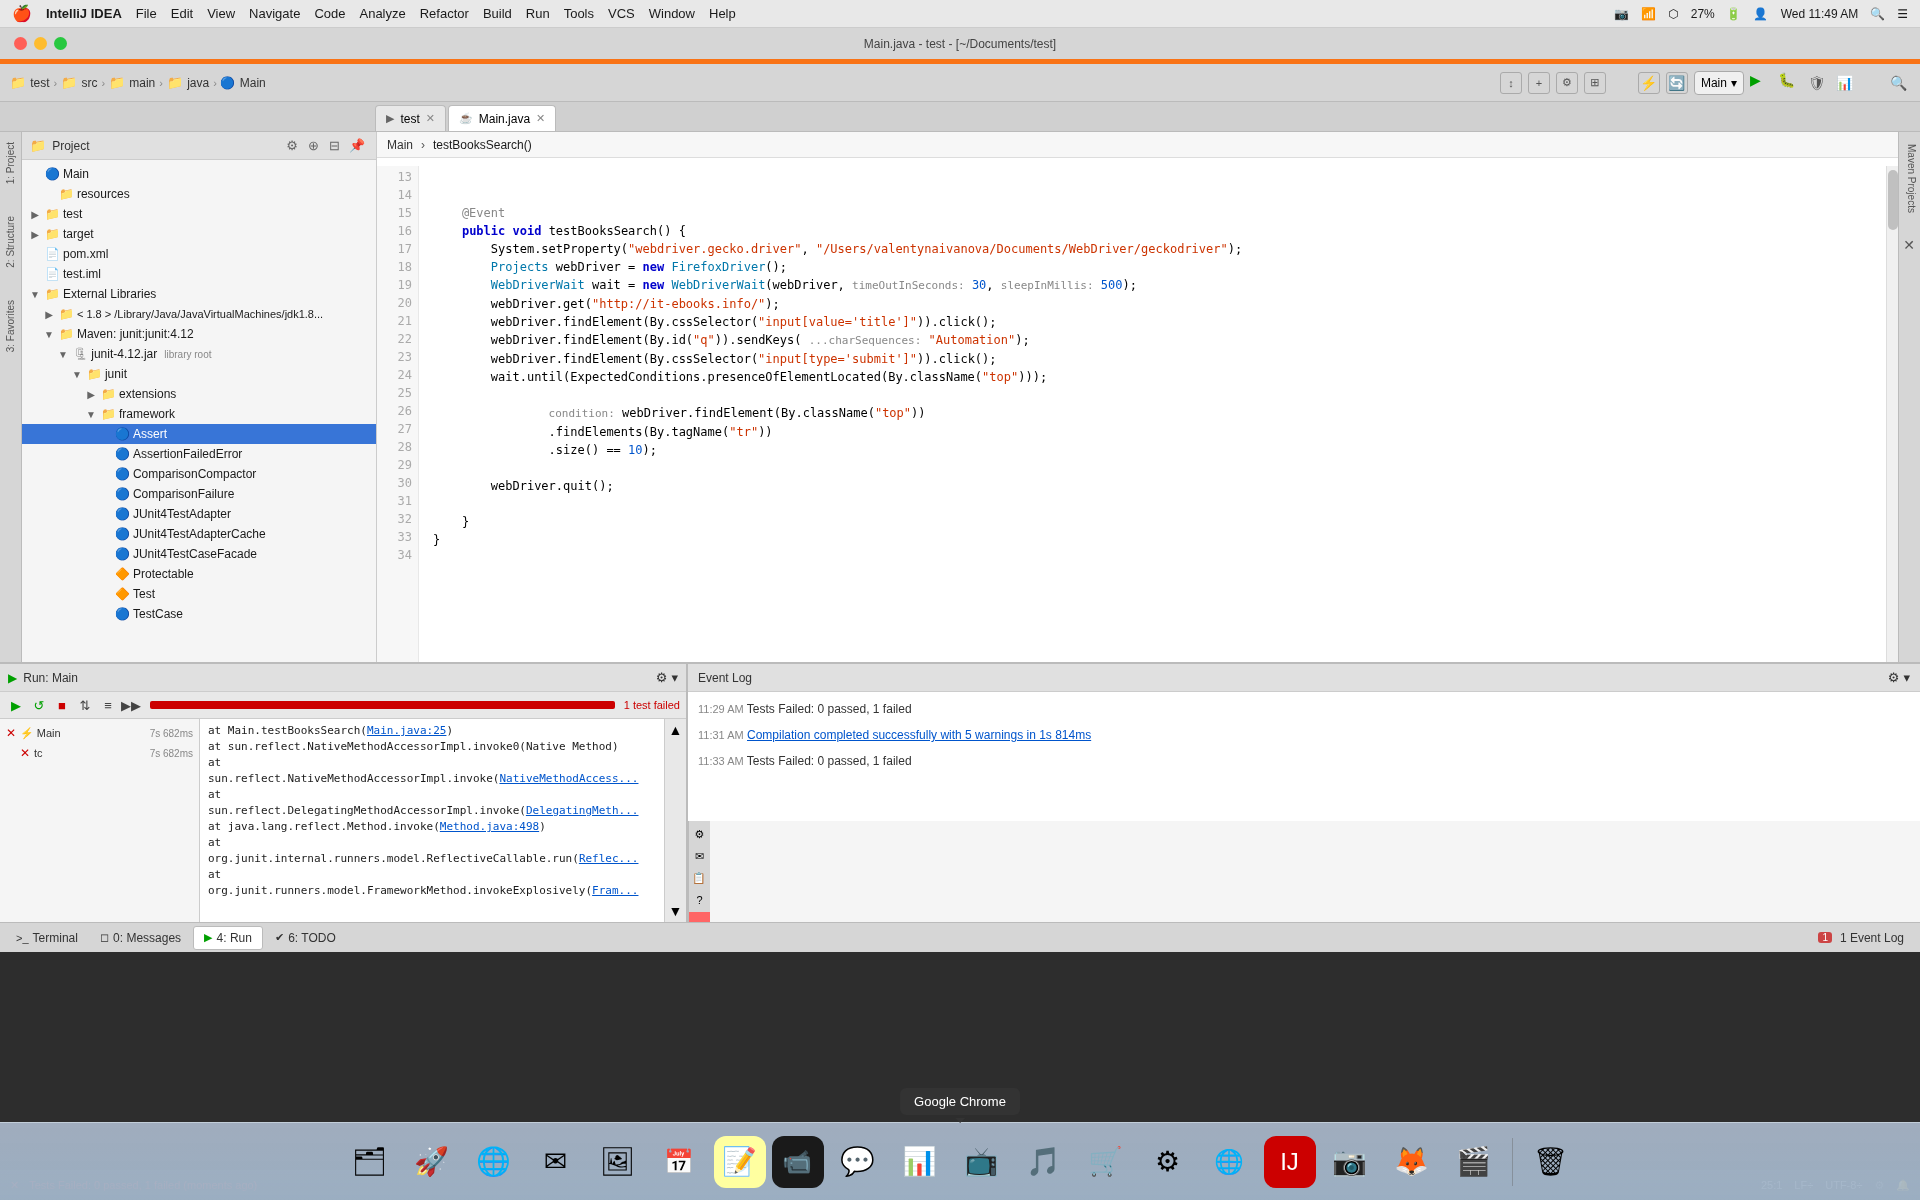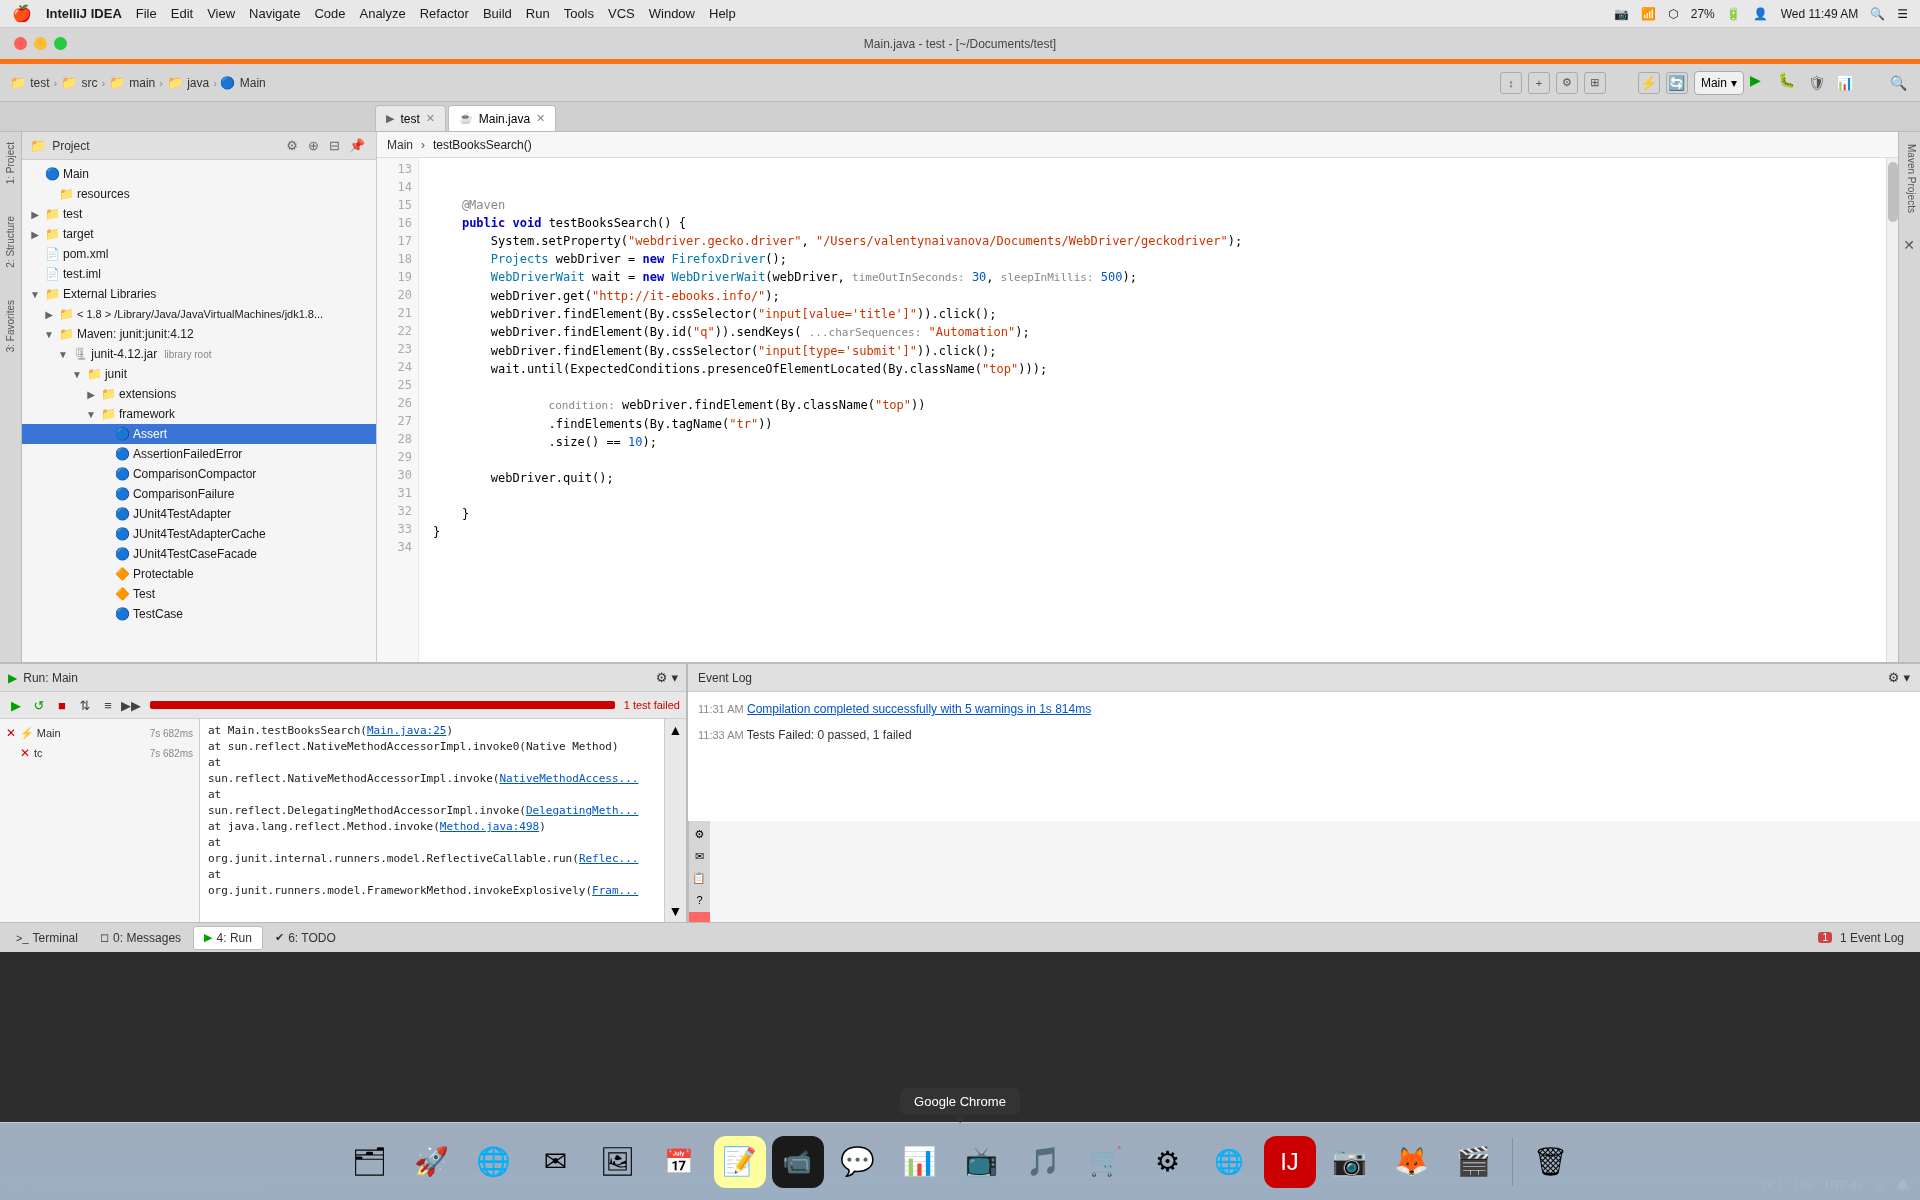--- a/index.html
+++ b/index.html
@@ -73,21 +73,21 @@
     .tree-arrow.open::before { content: '▼'; }
     .tree-arrow.closed::before { content: '▶'; }
     .tree-arrow.none::before { content: ''; }
     .folder-color { color: #e8a000; }
 
     
     #code-editor { flex: 1; background: #ffffff; display: flex; flex-direction: column; overflow: hidden; }
     #editor-method-bar { height: 26px; background: #f7f7f7; border-bottom: 1px solid #ddd; display: flex; align-items: center; padding: 0 10px; font-size: 12px; color: #555; gap: 8px; }
     .method-tab { color: #333; }
     .method-active { font-weight: 500; color: #1a1a1a; }
-    #editor-content { flex: 1; display: flex; overflow: hidden; position: relative; }
+    #editor-content { flex: 1; display: flex; overflow: hidden; position: relative; margin-top: 8px; }
     #line-numbers { width: 42px; background: #f7f7f7; border-right: 1px solid #e8e8e8; padding: 0 6px; font-family: 'Menlo', 'Monaco', monospace; font-size: 12px; color: #aaa; text-align: right; overflow: hidden; line-height: 18px; padding-top: 2px; }
     #code-area { flex: 1; padding: 2px 14px; font-family: 'Menlo', 'Monaco', monospace; font-size: 12px; line-height: 18px; overflow: auto; white-space: pre; }
 
     
     #bottom-panel { display: flex; width: 100%; height: 260px; border-top: 2px solid #bbb; }
     #run-panel { width: 688px; background: #f5f5f5; border-right: 2px solid #bbb; display: flex; flex-direction: column; }
     #run-header { height: 28px; background: #e0e0e0; display: flex; align-items: center; padding: 0 8px; font-size: 12px; font-weight: 500; color: #333; gap: 6px; border-bottom: 1px solid #ccc; }
     #run-toolbar { display: flex; align-items: center; gap: 3px; padding: 3px 6px; background: #e8e8e8; border-bottom: 1px solid #ccc; }
     .run-toolbar-btn { width: 20px; height: 20px; display: flex; align-items: center; justify-content: center; font-size: 13px; cursor: pointer; border-radius: 2px; color: #444; }
     .run-play { color: #00a000; }
@@ -418,21 +418,21 @@
       <span class="method-tab">Main</span>
       <span>›</span>
       <span class="method-tab method-active">testBooksSearch()</span>
     </div>
     <div id="editor-content">
       <div id="line-numbers">
         13<br>14<br>15<br>16<br>17<br>18<br>19<br>20<br>21<br>22<br>23<br>24<br>25<br>26<br>27<br>28<br>29<br>30<br>31<br>32<br>33<br>34
       </div>
       <div id="code-area">
 <span style="color:#888"></span>
-<span style="color:#888">    @Maven</span>
+<span style="color:#888">    @Event</span>
 <span>    <span style="color:#0000cc;font-weight:bold">public</span> <span style="color:#0000cc;font-weight:bold">void</span> <span style="color:#000">testBooksSearch</span>() {</span>
 <span>        System.setProperty(<span style="color:#cc3300">"webdriver.gecko.driver"</span>, <span style="color:#cc3300">"/Users/valentynaivanova/Documents/WebDriver/geckodriver"</span>);</span>
 <span>        <span style="color:#0077aa">Projects</span> webDriver = <span style="color:#0000cc;font-weight:bold">new</span> <span style="color:#0077aa">FirefoxDriver</span>();</span>
 <span>        <span style="color:#0077aa">WebDriverWait</span> wait = <span style="color:#0000cc;font-weight:bold">new</span> <span style="color:#0077aa">WebDriverWait</span>(webDriver, <span style="color:#888;font-size:11px">timeOutInSeconds:</span> <span style="color:#0055cc">30</span>, <span style="color:#888;font-size:11px">sleepInMillis:</span> <span style="color:#0055cc">500</span>);</span>
 <span>        webDriver.get(<span style="color:#cc3300">"http://it-ebooks.info/"</span>);</span>
 <span>        webDriver.findElement(By.cssSelector(<span style="color:#cc3300">"input[value='title']"</span>)).click();</span>
 <span>        webDriver.findElement(By.id(<span style="color:#cc3300">"q"</span>)).sendKeys( <span style="color:#888;font-size:11px">...charSequences:</span> <span style="color:#cc3300">"Automation"</span>);</span>
 <span>        webDriver.findElement(By.cssSelector(<span style="color:#cc3300">"input[type='submit']"</span>)).click();</span>
 <span>        wait.until(ExpectedConditions.presenceOfElementLocated(By.className(<span style="color:#cc3300">"top"</span>)));</span>
 <span></span>
@@ -528,20 +528,24 @@
   <div id="event-log-panel">
     <div id="event-log-header">
       <span>Event Log</span>
       <div style="margin-left:auto;display:flex;gap:4px;">
         <span style="font-size:13px;cursor:pointer;">⚙</span>
         <span style="font-size:13px;cursor:pointer;">▾</span>
       </div>
     </div>
     <div id="event-log-content">
 
+      <div class="event-entry">
+        <span class="event-time">11:29 AM</span>
+        <span class="event-fail">Tests Failed: 0 passed, 1 failed</span>
+      </div>
 
       <div class="event-entry">
         <span class="event-time">11:31 AM</span>
         <a class="event-link">Compilation completed successfully with 5 warnings in 1s 814ms</a>
       </div>
 
 
 
       <div class="event-entry">
         <span class="event-time">11:33 AM</span>

